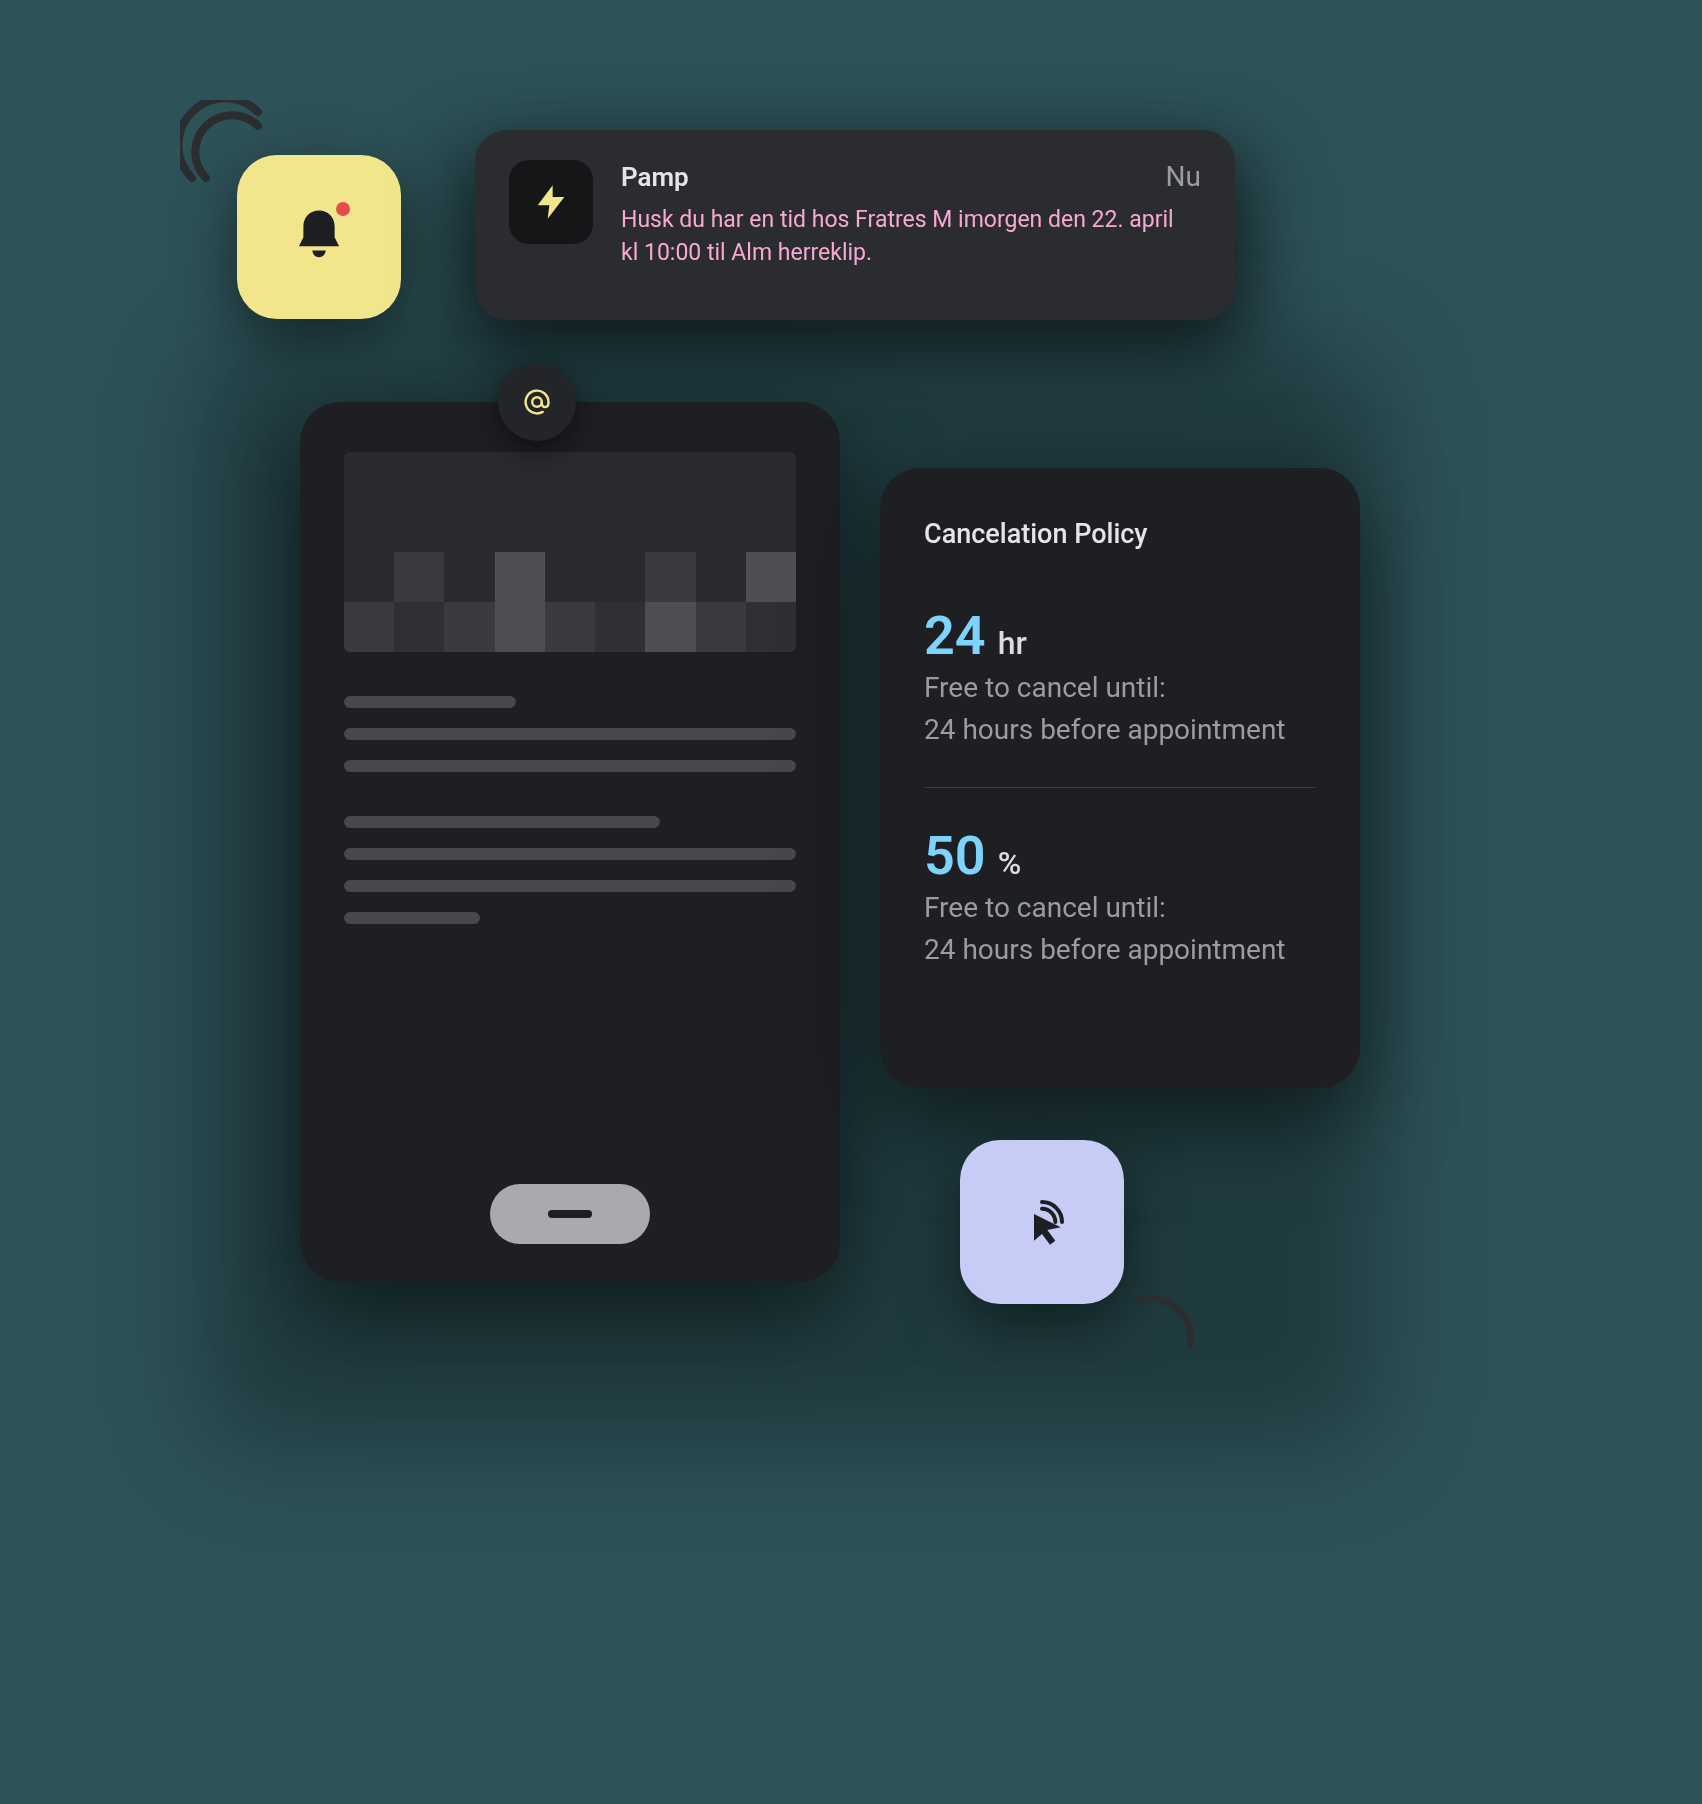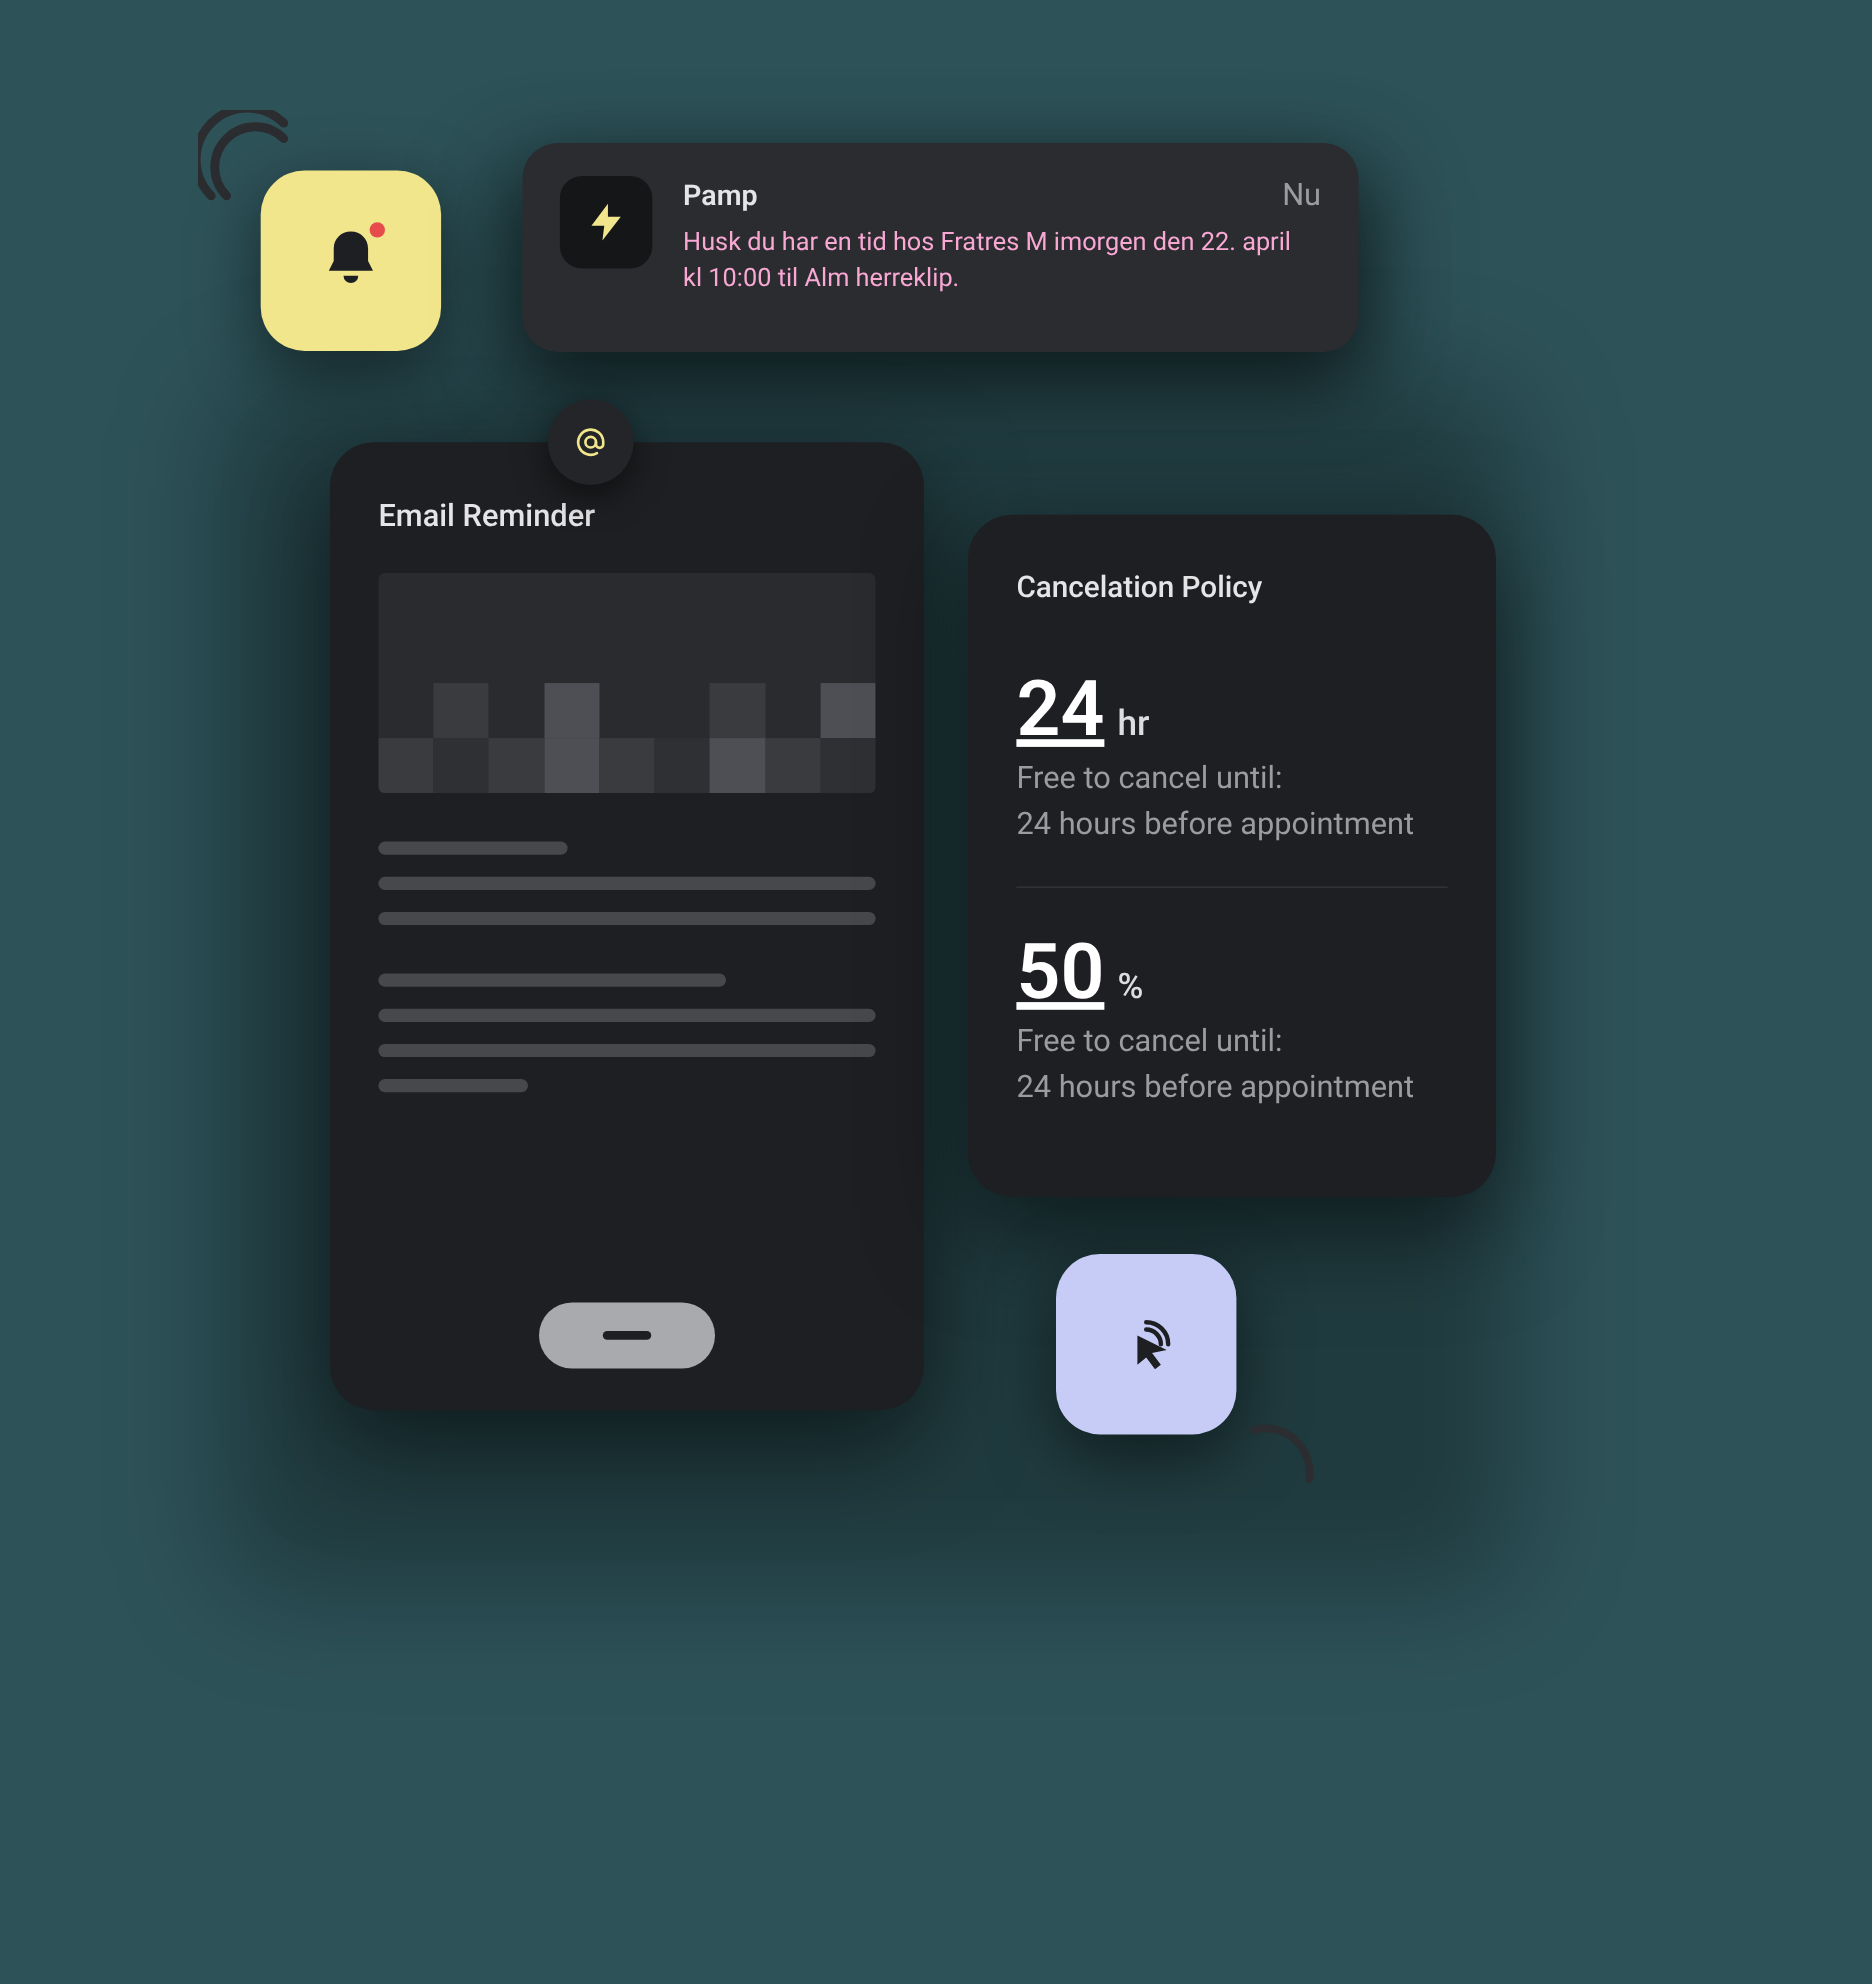--- a/index.html
+++ b/index.html
@@ -205,25 +205,24 @@
   .cancel-title {
     color: var(--text-light);
     font-size: 27px;
     font-weight: 500;
     margin-bottom: 54px;
   }
   .metric {
     margin-bottom: 24px;
   }
   .metric-val {
-    color: #ffffff;
-    font-size: 70px;
+    color: #7dd3fc;
+    font-size: 54px;
     font-weight: 600;
     display: inline-block;
-    text-decoration: underline;
   }
   .metric-unit {
     color: #dcdde0;
     font-size: 32px;
     font-weight: 500;
     margin-left: 8px;
     display: inline-block;
     text-align: right;
   }
   .metric-sub {
@@ -321,21 +320,20 @@
   </div>
 
   <div class="at-badge">
     <svg width="36" height="36" viewBox="0 0 24 24">
       <circle cx="12" cy="12" r="3.2" fill="none" stroke="#f2e68c" stroke-width="1.6"></circle>
       <path d="M15.2 12 L15.2 13.2 A2.2 2.2 0 0 0 19.6 13.2 L19.6 12 A7.6 7.6 0 1 0 15.8 18.6" fill="none" stroke="#f2e68c" stroke-width="1.6" stroke-linecap="round"></path>
     </svg>
   </div>
 
   <div class="email-card">
-    <div class="email-title">Email Reminder</div>
     <div class="pixel-block">
       <div class="pixel-grid">
         <div class="px"></div>
           <div class="px a"></div>
           <div class="px"></div>
           <div class="px b"></div>
           <div class="px"></div>
           <div class="px"></div>
           <div class="px a"></div>
           <div class="px"></div>

